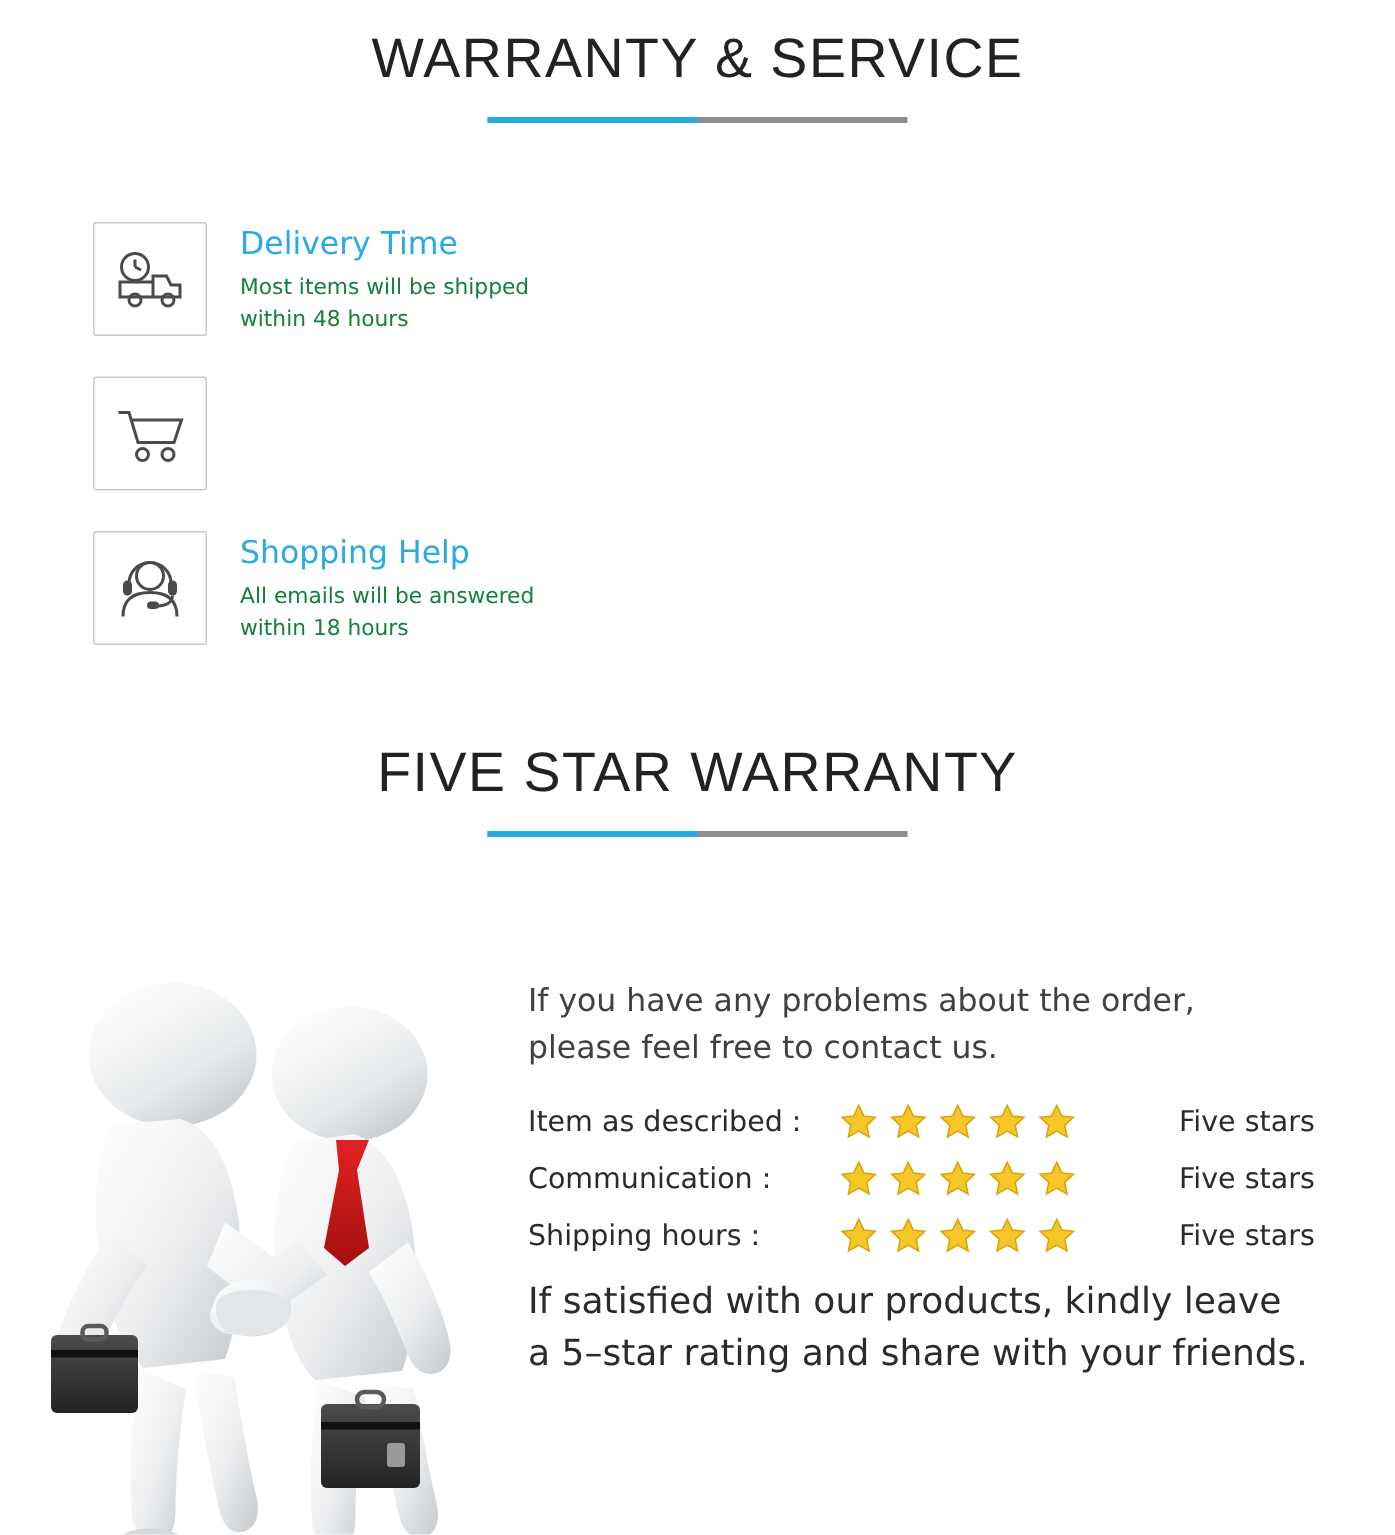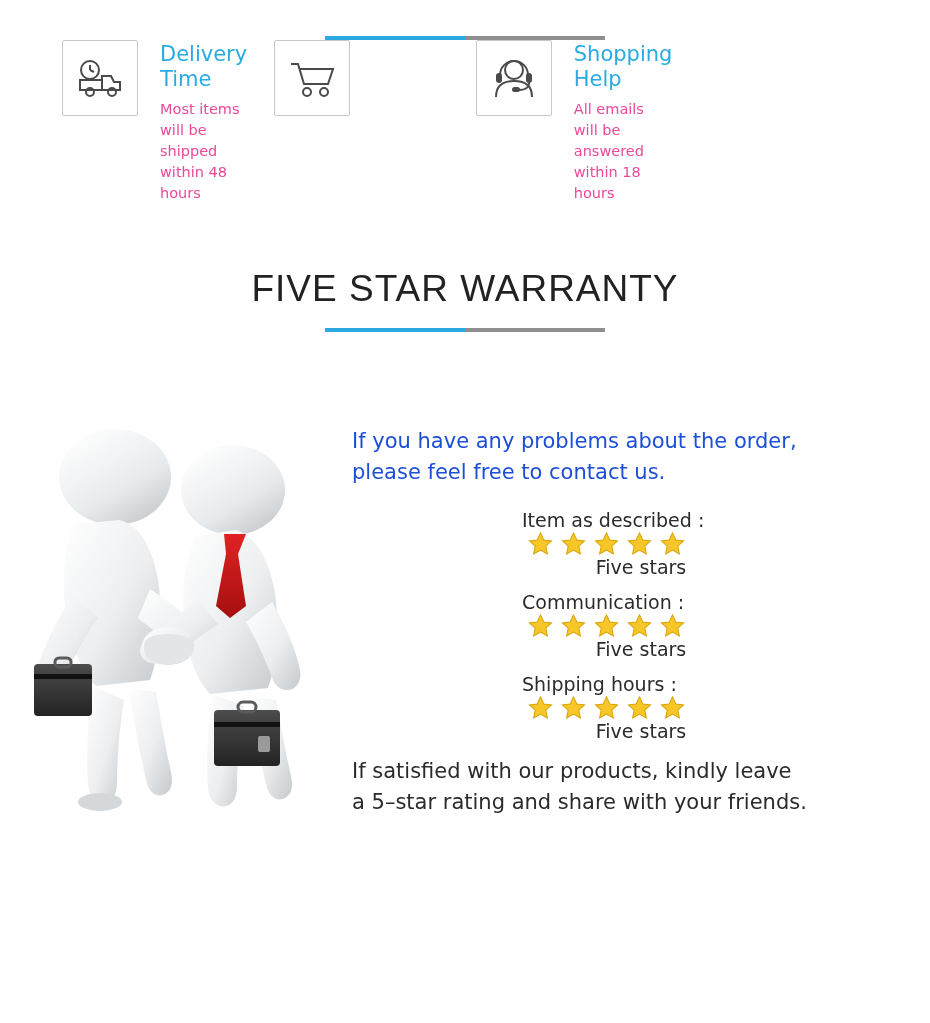--- a/index.html
+++ b/index.html
@@ -39,22 +39,23 @@
     top: 0;
     width: 50%;
     height: 100%;
     background: #29abe2;
   }
 
   #warranty-title-wrap { padding-top: 18px; }
 
   
   .features {
+    margin-top: 66px;
     display: grid;
-    grid-template-columns: 1fr 1fr 1fr 1fr;
+    grid-template-columns: 1fr;
     grid-row-gap: 42px;
     padding: 0 56px 0 62px;
     box-sizing: border-box;
     gap: 27px;
   }
   .feature {
     display: flex;
     align-items: flex-start;
   }
   .feature-icon {
@@ -75,21 +76,21 @@
   .feature-title {
     color: #29abe2;
     font-size: 21px;
     font-family: "DejaVu Sans", sans-serif;
     line-height: 1.2;
     margin-bottom: 7px;
   }
   .feature-desc {
     font-size: 14.5px;
     line-height: 1.45;
-    color: #ec4899;
+    color: #15803d;
     font-family: "DejaVu Sans", sans-serif;
     white-space: pre-line;
   }
 
   
   #feedback-title-wrap { margin-top: 64px; }
 
   .feedback-body {
     margin-top: 42px;
     display: flex;
@@ -102,30 +103,29 @@
     position: relative;
   }
   .feedback-copy {
     flex: 1 1 auto;
     padding-top: 52px;
     padding-right: 30px;
   }
   .fb-lead {
     font-size: 21px;
     line-height: 1.45;
-    color: #1d4ed8;
+    color: #404040;
     font-family: "DejaVu Sans", sans-serif;
     white-space: pre-line;
   }
   .rating-rows { margin-top: 22px; }
   .rating-row {
     display: flex;
     align-items: center;
     margin-bottom: 13px;
-    flex-direction: column;
   }
   .rating-label {
     width: 208px;
     font-size: 19px;
     color: #2b2b2b;
     font-family: "DejaVu Sans", sans-serif;
   }
   .stars {
     display: flex;
     gap: 8px;
@@ -137,31 +137,32 @@
     display: block;
   }
   .rating-value {
     font-size: 19px;
     color: #2b2b2b;
     margin-left: 30px;
     font-family: "DejaVu Sans", sans-serif;
   }
   .fb-tail {
     margin-top: 14px;
-    font-size: 21px;
+    font-size: 24px;
     line-height: 1.45;
     color: #2b2b2b;
     font-family: "DejaVu Sans", sans-serif;
     white-space: pre-line;
   }
 </style>
 </head>
 <body>
 
 <div id="warranty-title-wrap">
+  <div class="section-title">WARRANTY &amp; SERVICE</div>
   <div class="title-rule"></div>
 </div>
 
 <div class="features">
 
   <div class="feature">
     <div class="feature-icon">
       <svg width="52" height="44" viewBox="0 0 52 44" fill="none" stroke="#4a4a4a" stroke-width="2">
         <circle cx="16" cy="14" r="9"></circle>
         <line x1="16" y1="9" x2="16" y2="14"></line>

